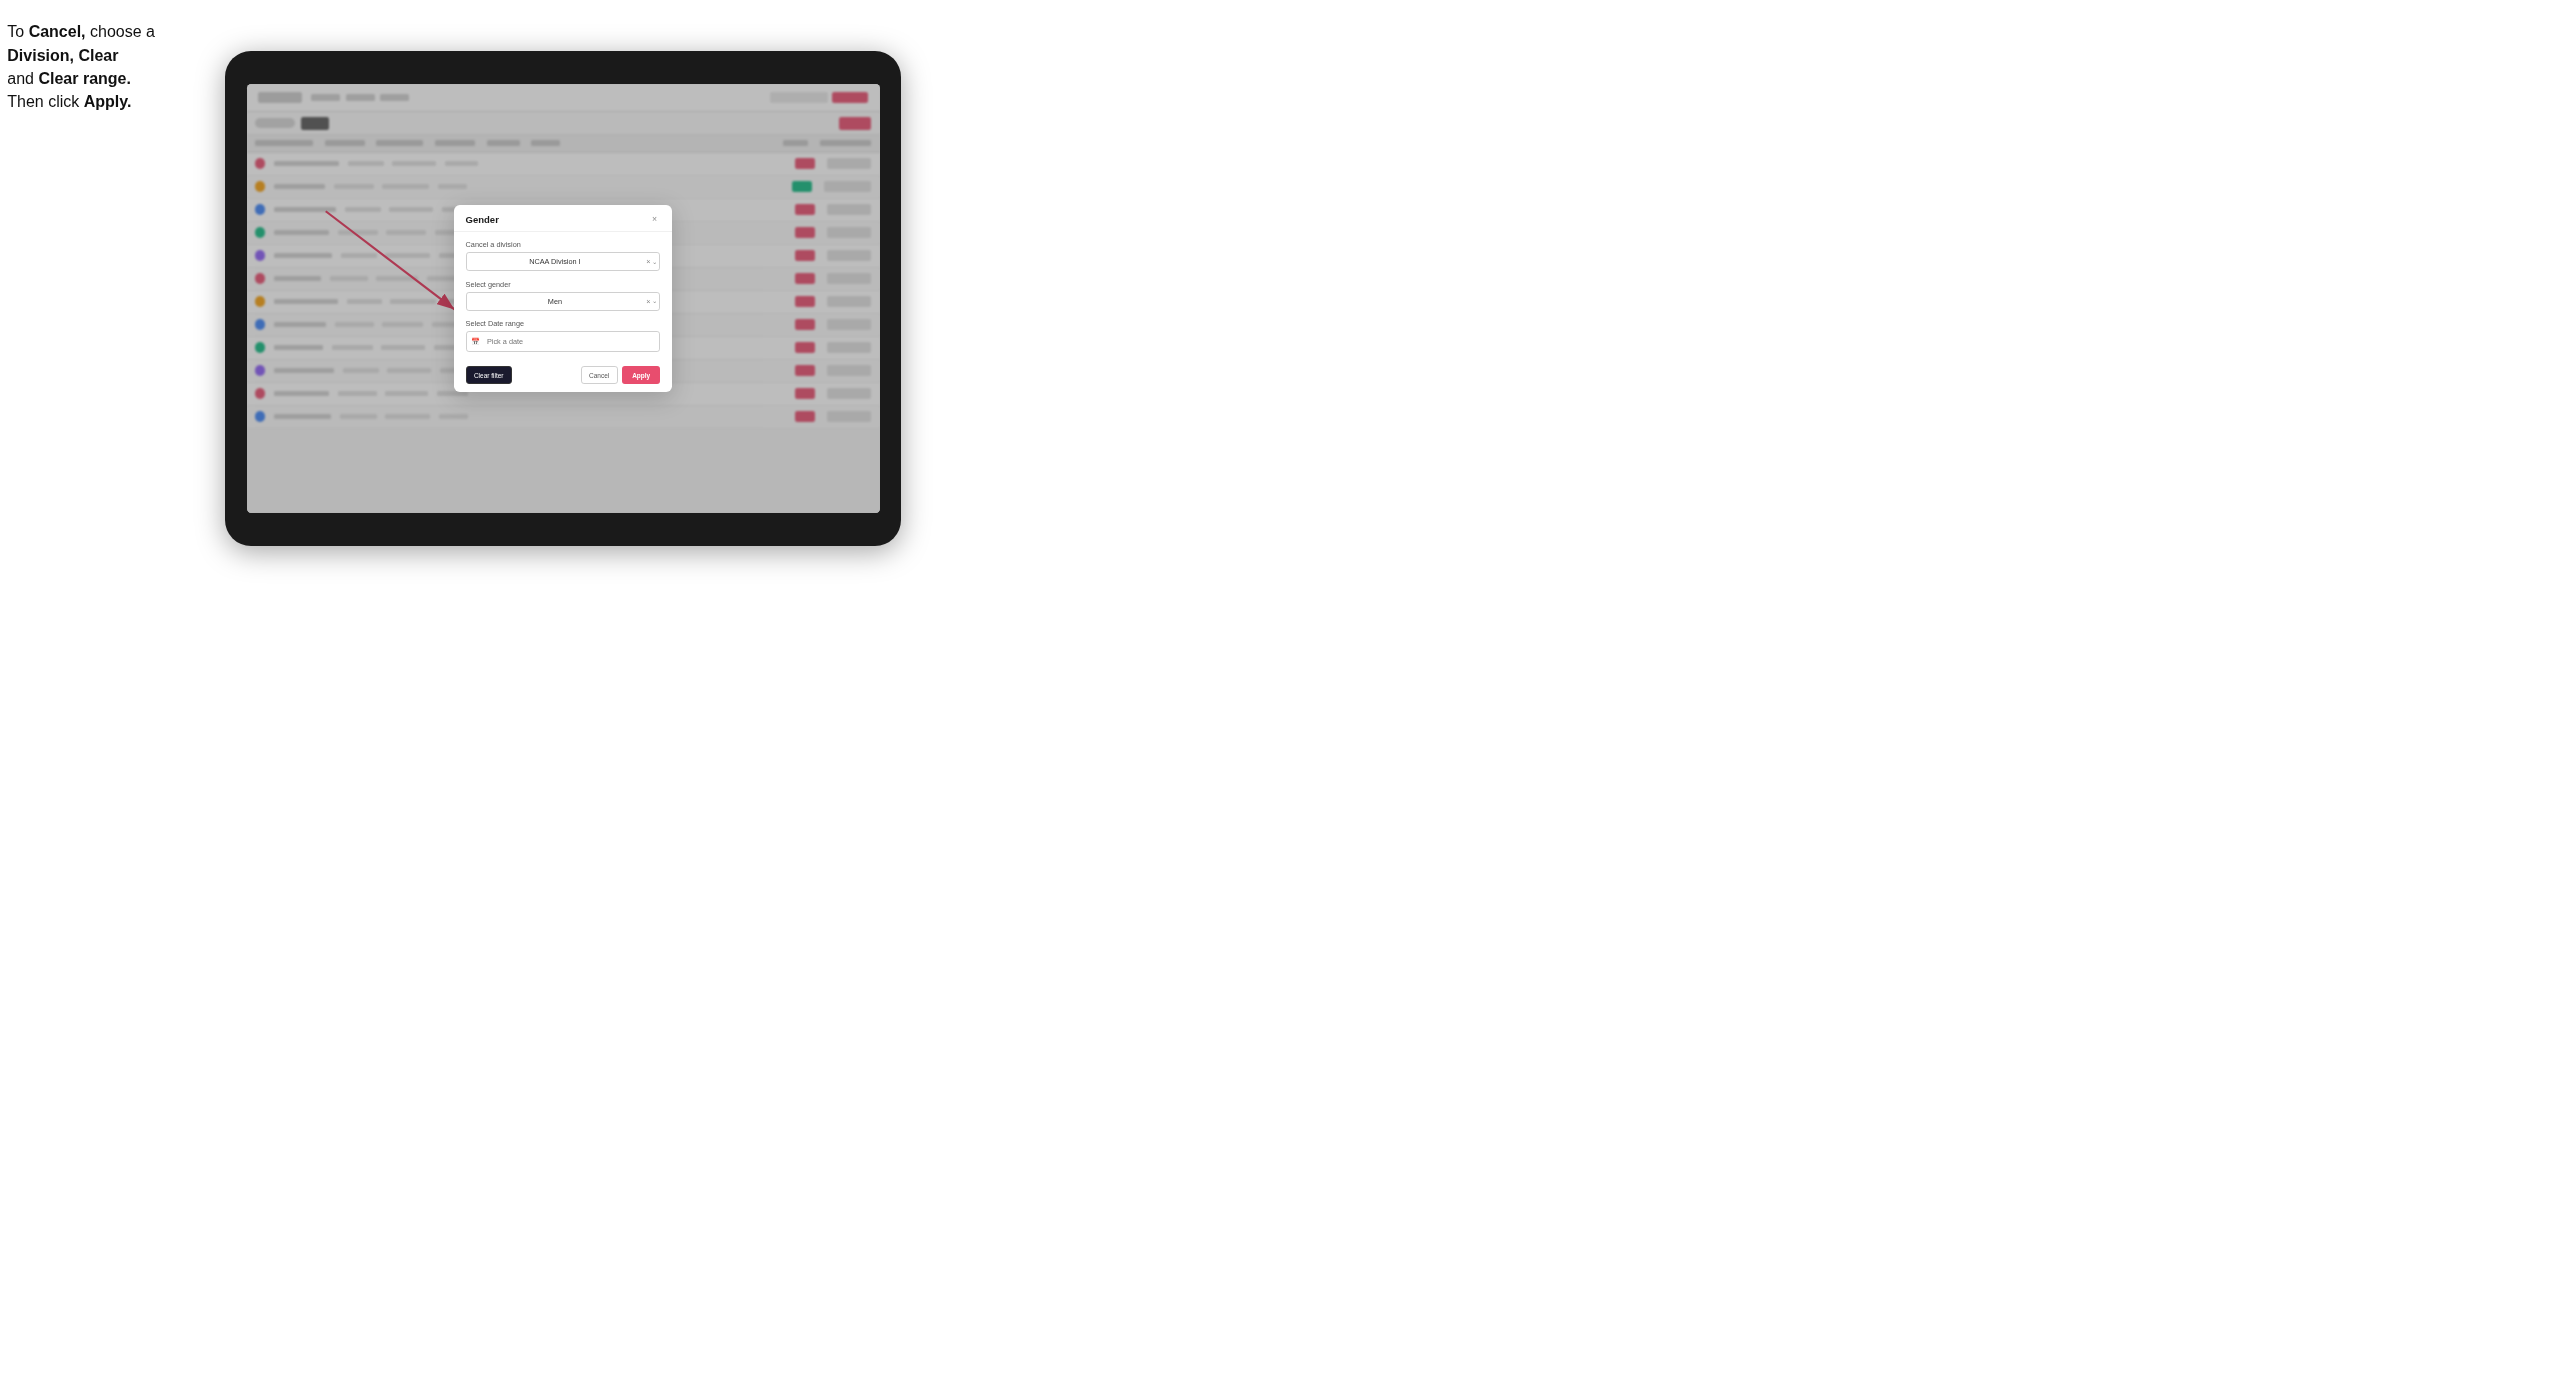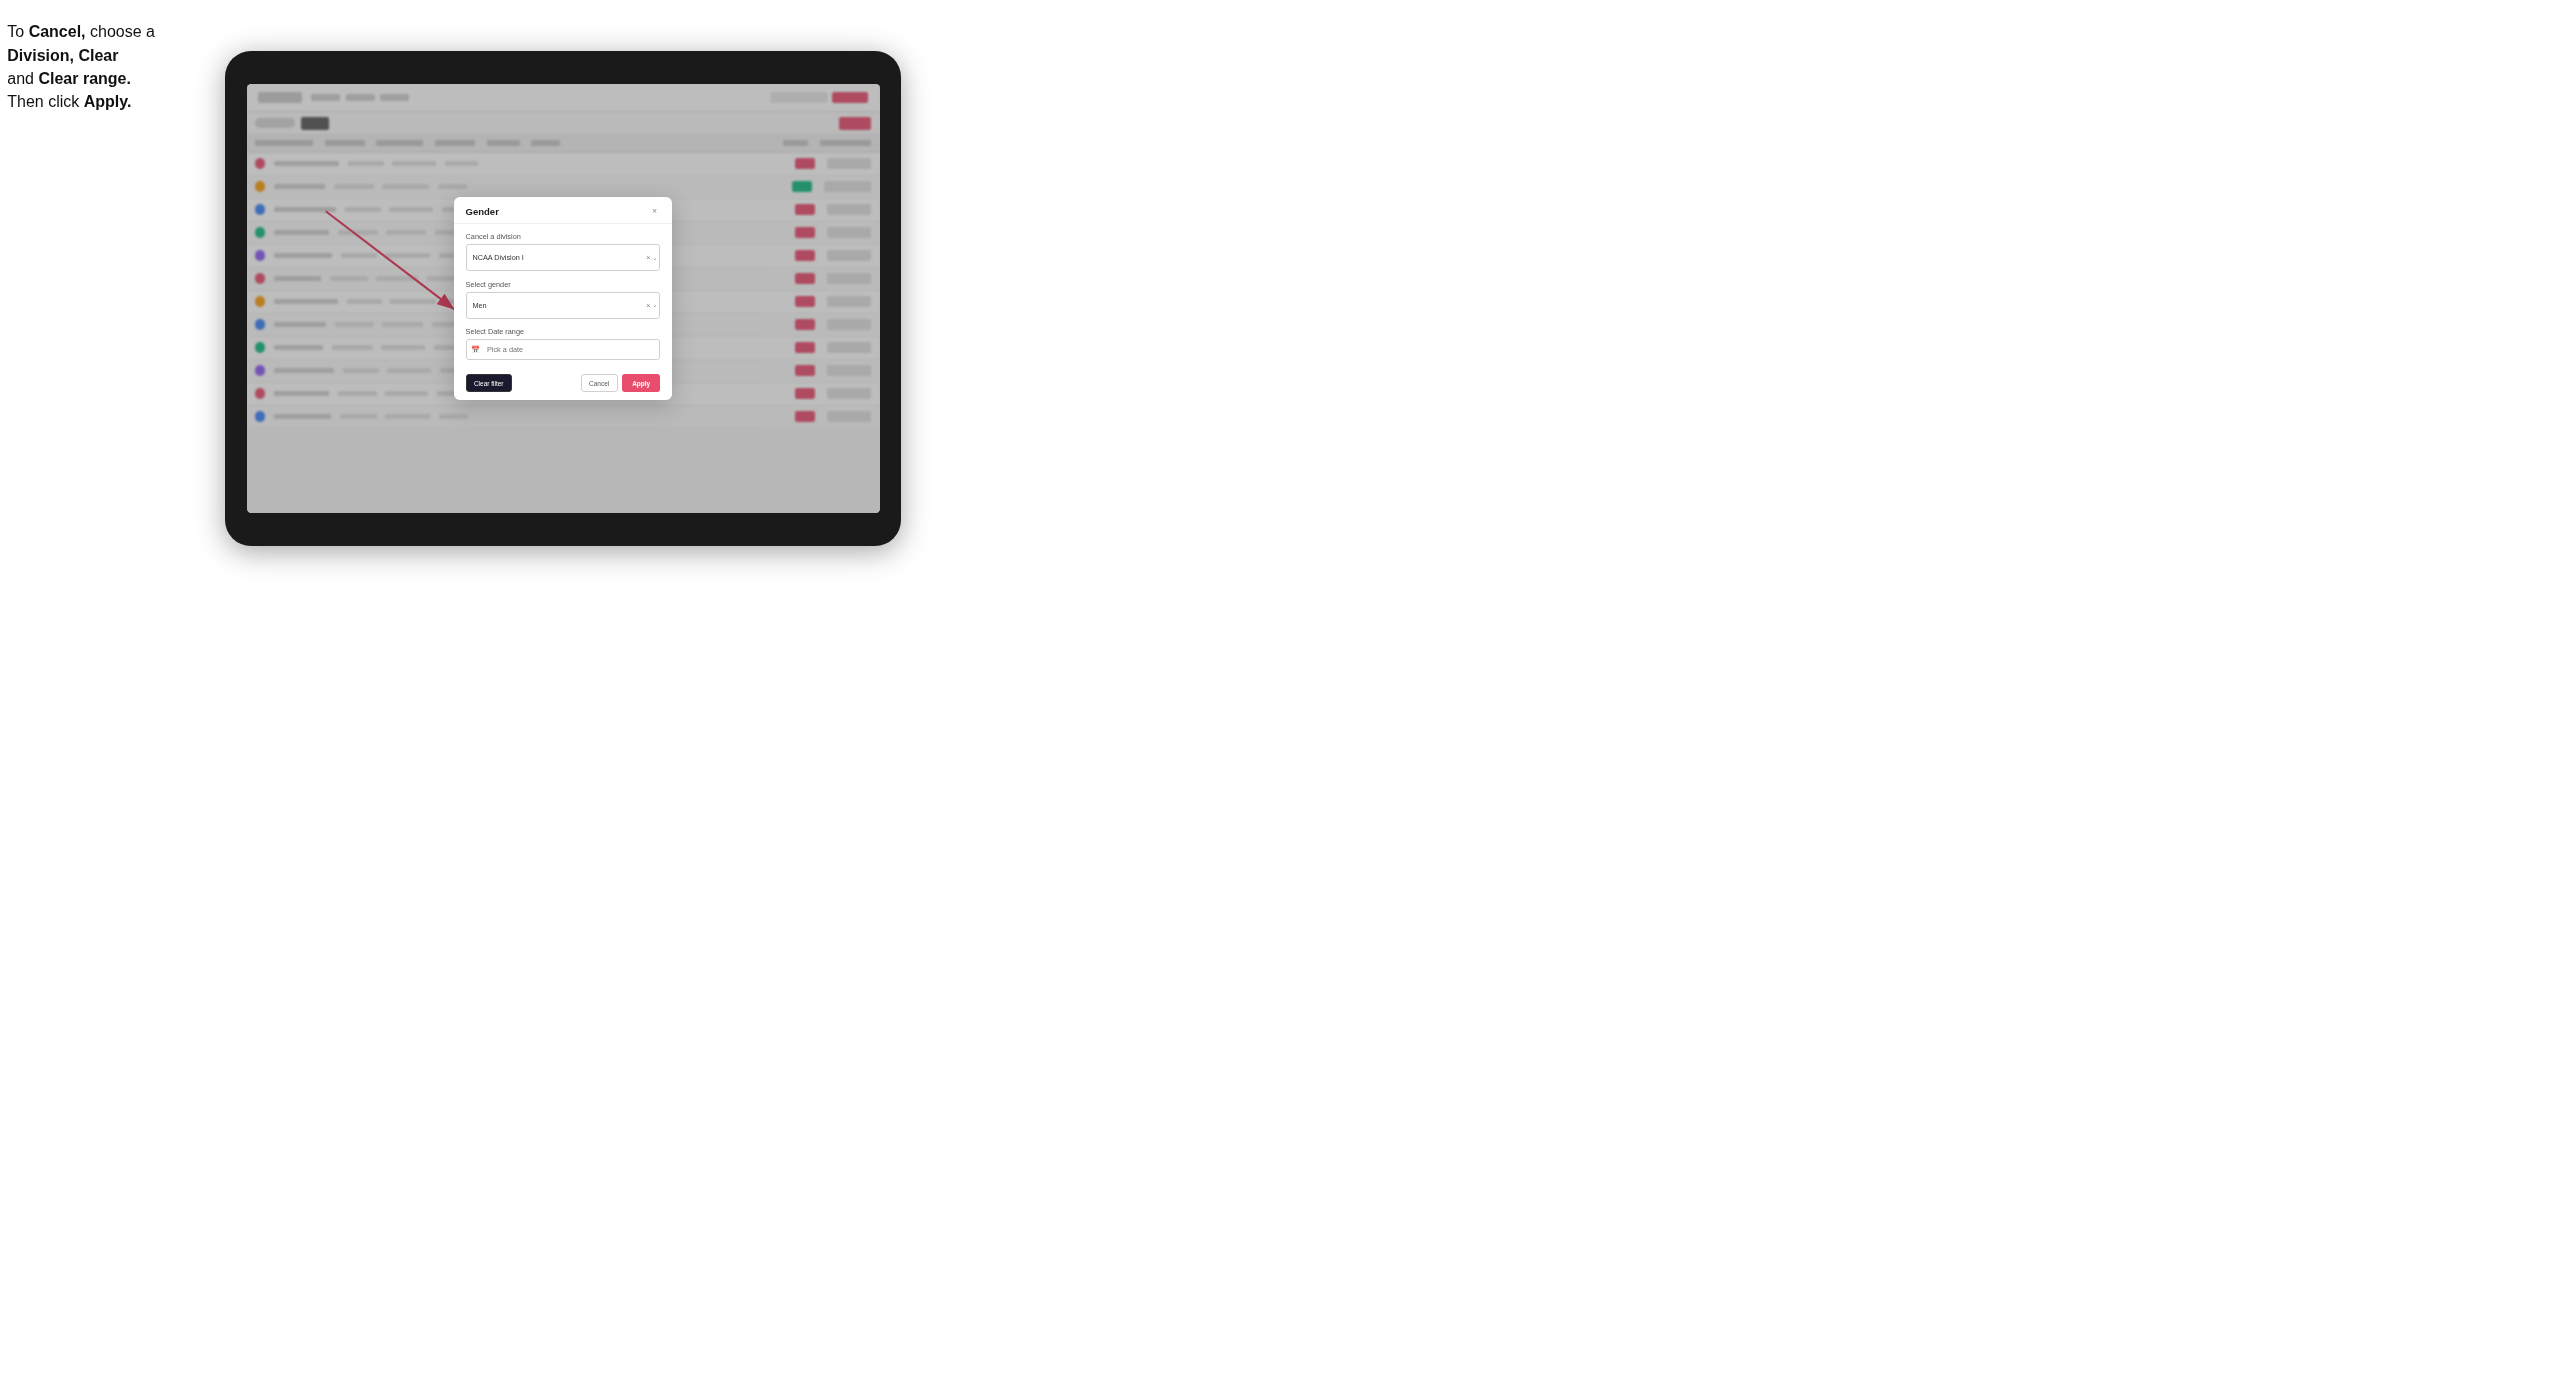--- a/index.html
+++ b/index.html
@@ -283,29 +283,30 @@
     }
 
     .select-wrapper {
       position: relative;
       display: flex;
       align-items: center;
     }
 
     .select-wrapper select {
       width: 100%;
-      height: 27px;
+      height: 19px;
       border: 0.7px solid #d0d0d0;
       border-radius: 2.9px;
       padding: 0 22px 0 5.8px;
       font-size: 7.3px;
       color: #333;
       background: #fff;
       appearance: none;
       cursor: pointer;
+      text-align: center;
     }
 
     .select-icons {
       position: absolute;
       right: 2.9px;
       display: flex;
       align-items: center;
       gap: 1.5px;
       pointer-events: none;
     }

